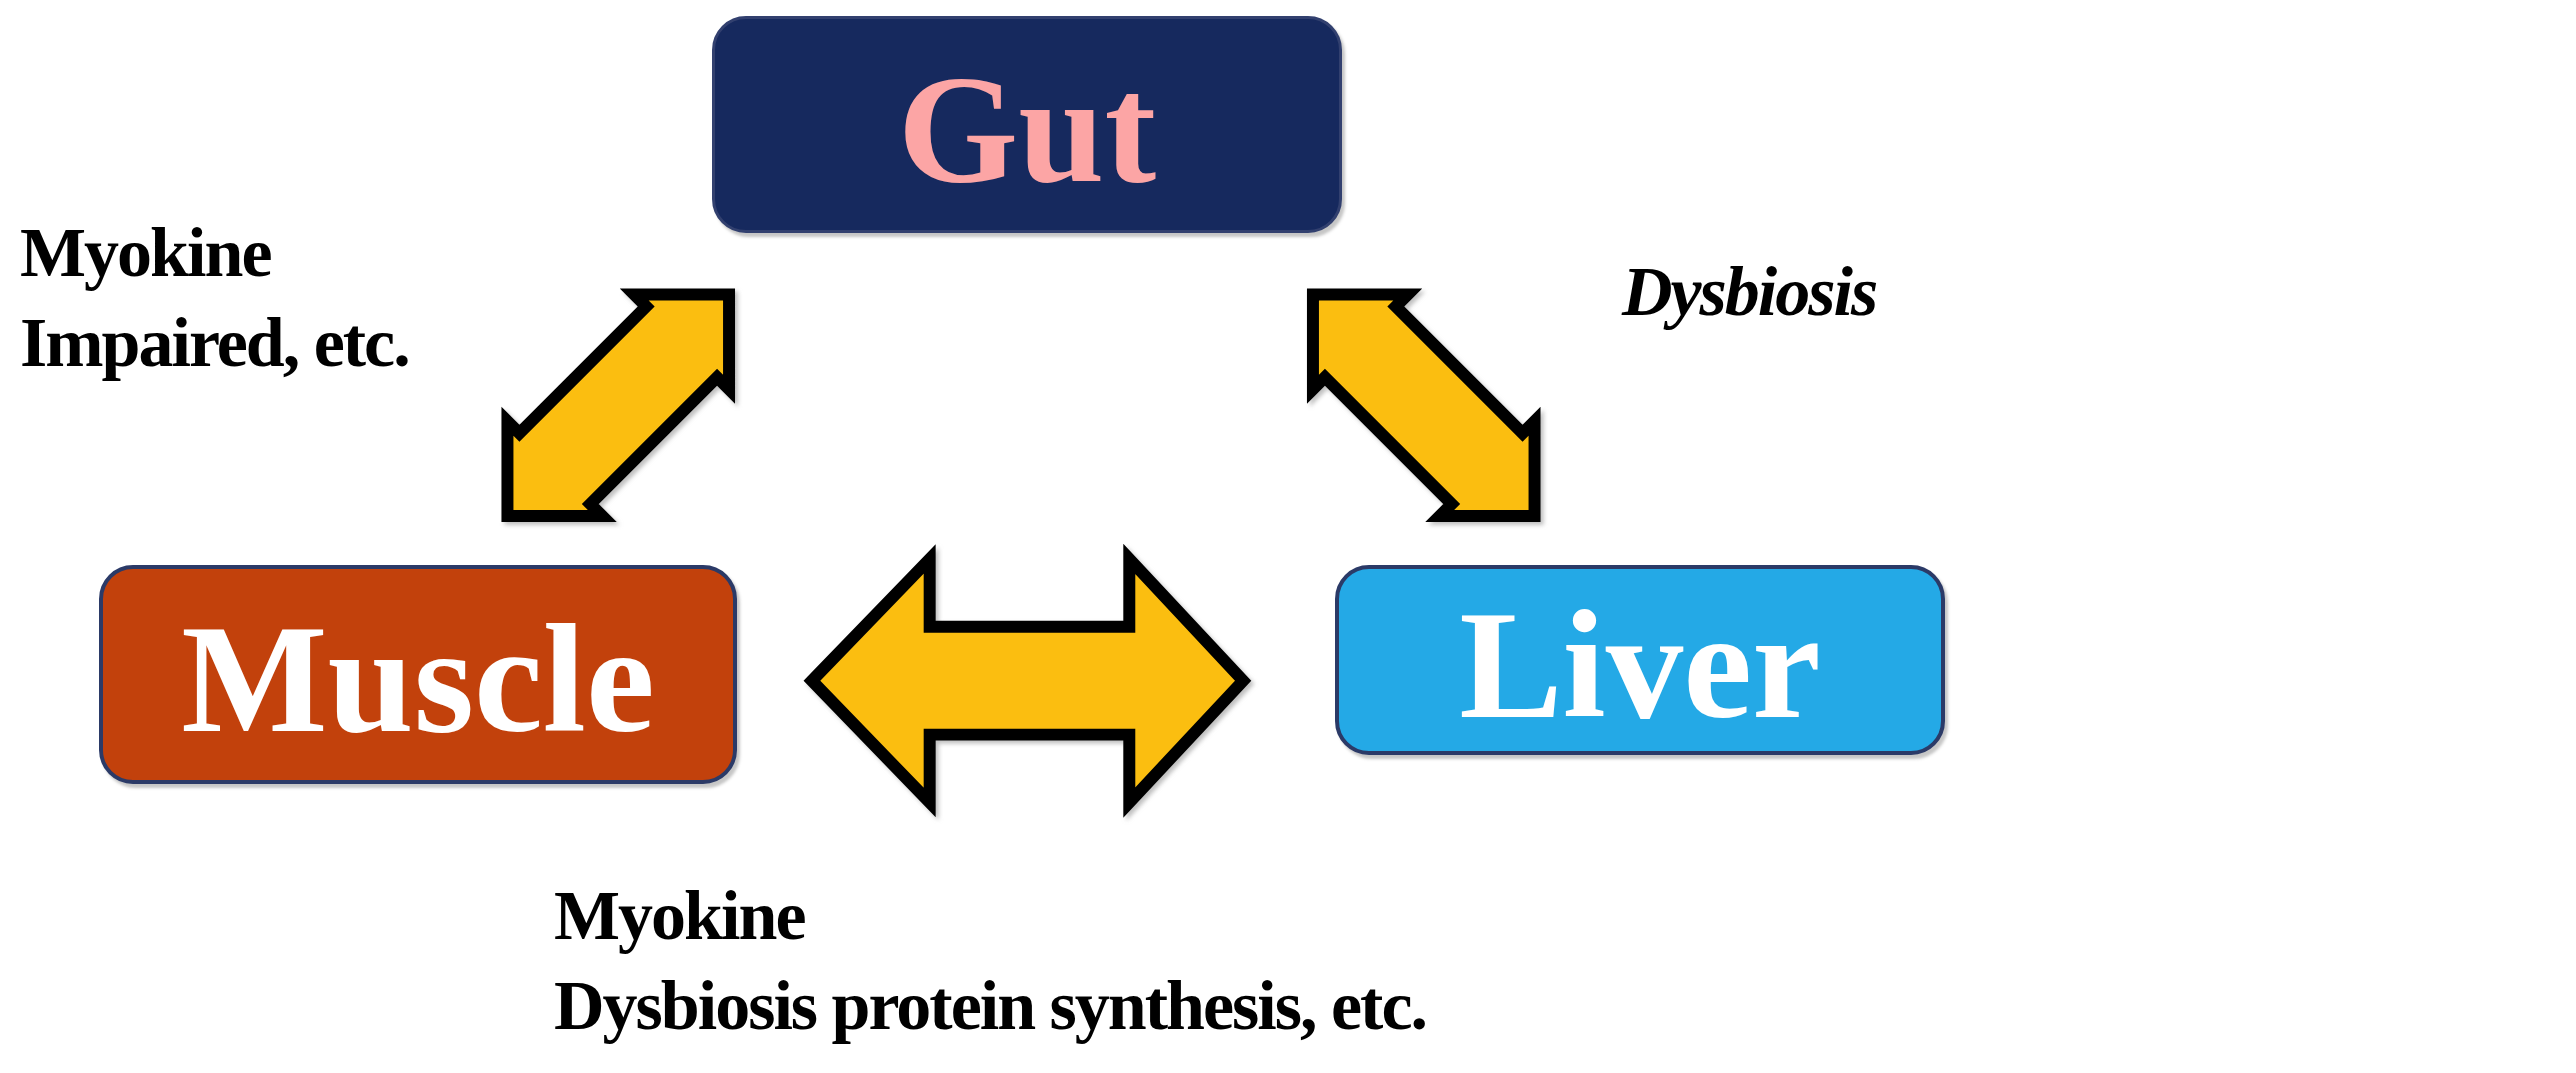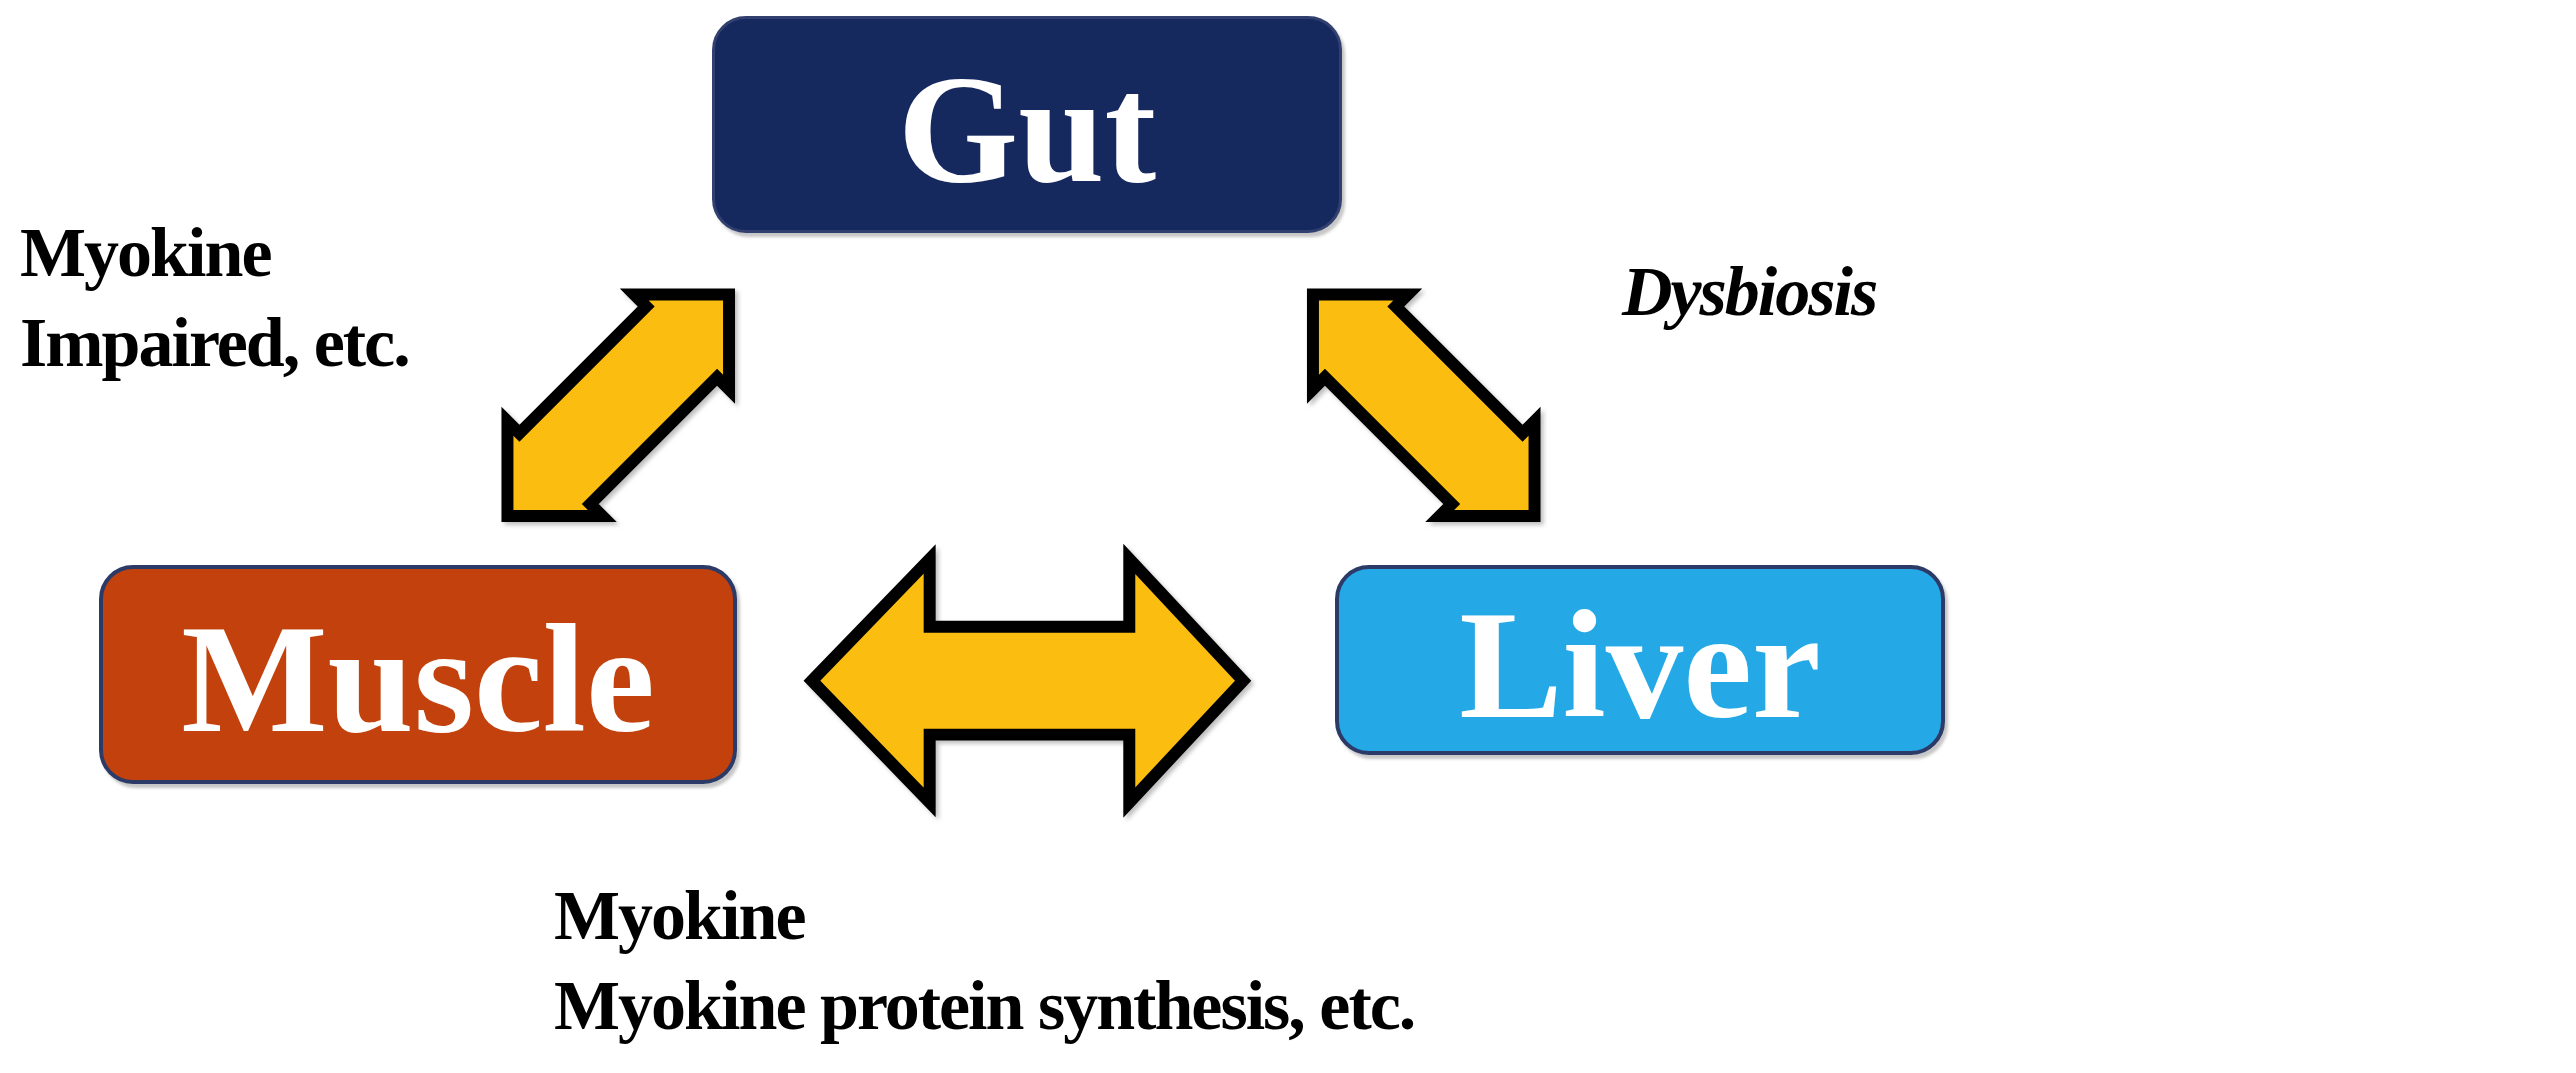--- a/index.html
+++ b/index.html
@@ -78,21 +78,21 @@
   <svg class="arrow-layer" viewBox="0 0 2580 1075" xmlns="http://www.w3.org/2000/svg">
 
     <polygon points="730,295 730,390 718,378 591,505 603,517 508,517 508,422 520,434 647,307 635,295" fill="#FBBE10" stroke="#000000"></polygon>
 
     <polygon points="1315,295 1315,390 1327,378 1454,505 1442,517 1537,517 1537,422 1525,434 1398,307 1410,295" fill="#FBBE10" stroke="#000000"></polygon>
 
     <polygon points="813,682 931,560 931,628 1131,628 1131,560 1245,682 1131,804 1131,736 931,736 931,804" fill="#FBBE10" stroke="#000000"></polygon>
   </svg>
 
   <div class="node" id="gut-box" style="background: rgb(22, 41, 94); border-color: rgb(50, 64, 111);">
-    <span class="node-label" style="color: #ffffff;">Gut</span>
+    <span class="node-label" style="color: #fca5a5;">Gut</span>
   </div>
 
   <div class="node" id="muscle-box" style="background: #c2410c; border-color: rgb(43, 58, 103);">
     <span class="node-label" style="color: rgb(255, 255, 255);">Muscle</span>
   </div>
 
   <div class="node" id="liver-box" style="background: rgb(36, 169, 230); border-color: rgb(43, 58, 103);">
     <span class="node-label" style="color: rgb(255, 255, 255);">Liver</span>
   </div>
 
@@ -100,17 +100,17 @@
     <div>Myokine</div>
     <div>Impaired, etc.</div>
   </div>
 
   <div class="annotation" id="annotation-gut-liver">
     <div>Dysbiosis</div>
   </div>
 
   <div class="annotation" id="annotation-muscle-liver">
     <div>Myokine</div>
-    <div>Myokine protein synthesis, etc.</div>
+    <div>Dysbiosis protein synthesis, etc.</div>
   </div>
 
 </div>
 
 
 </body></html>

